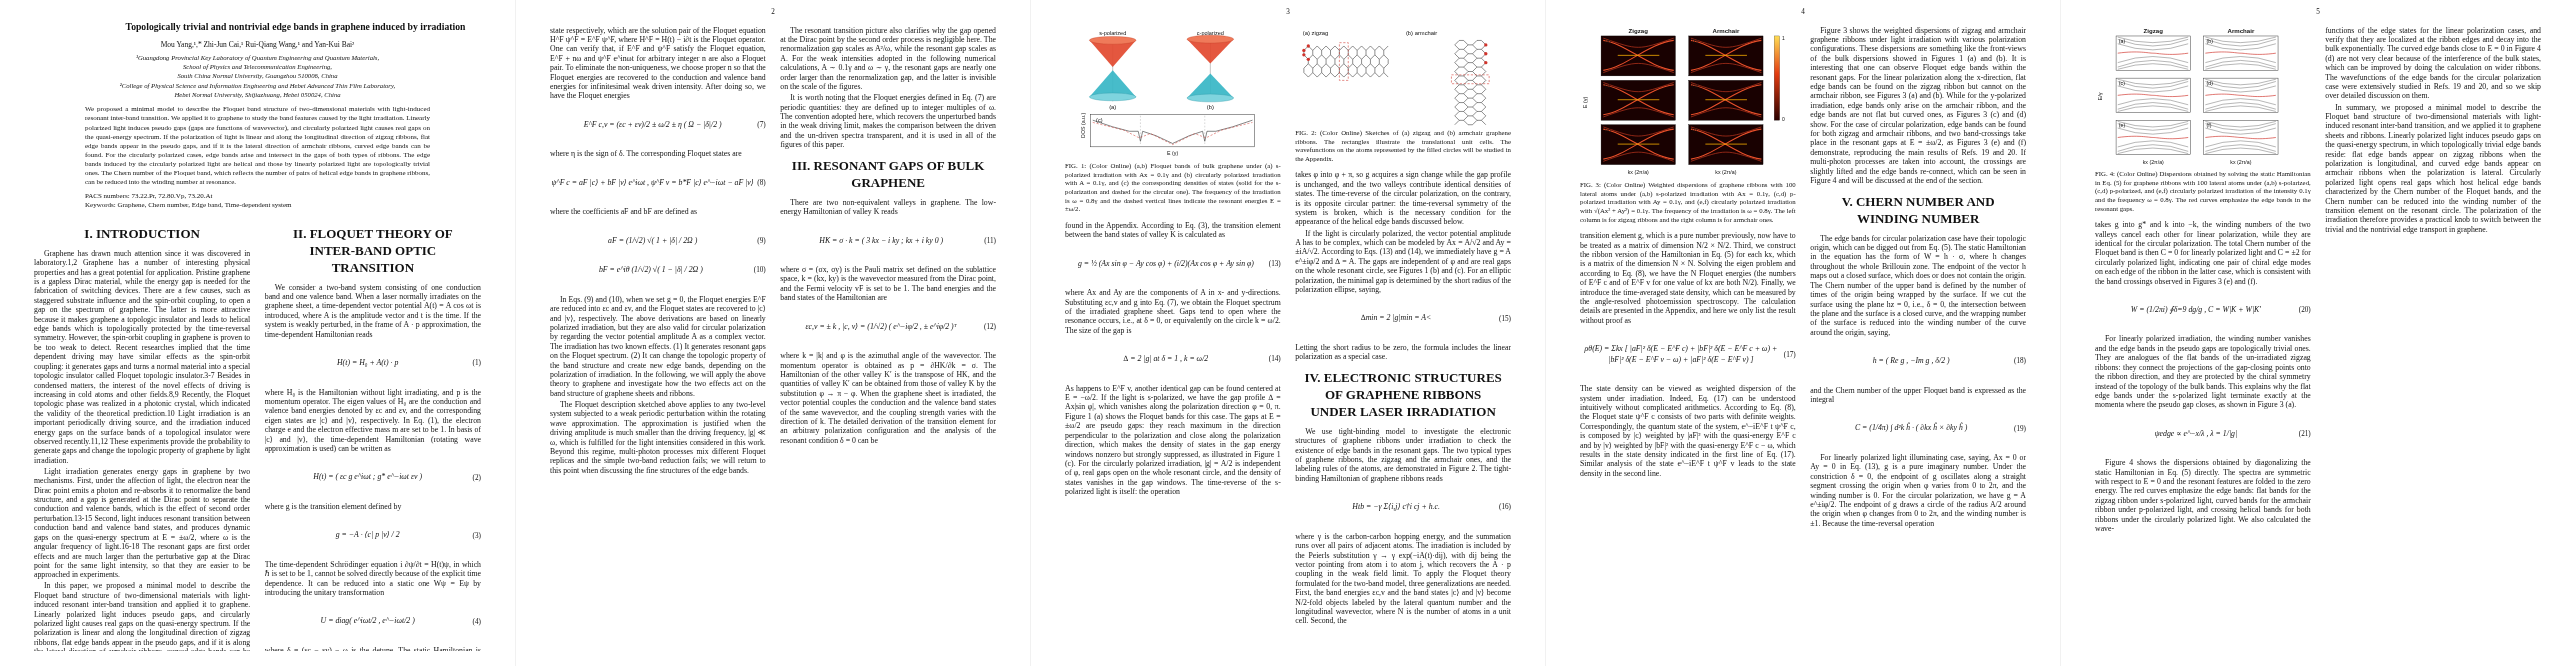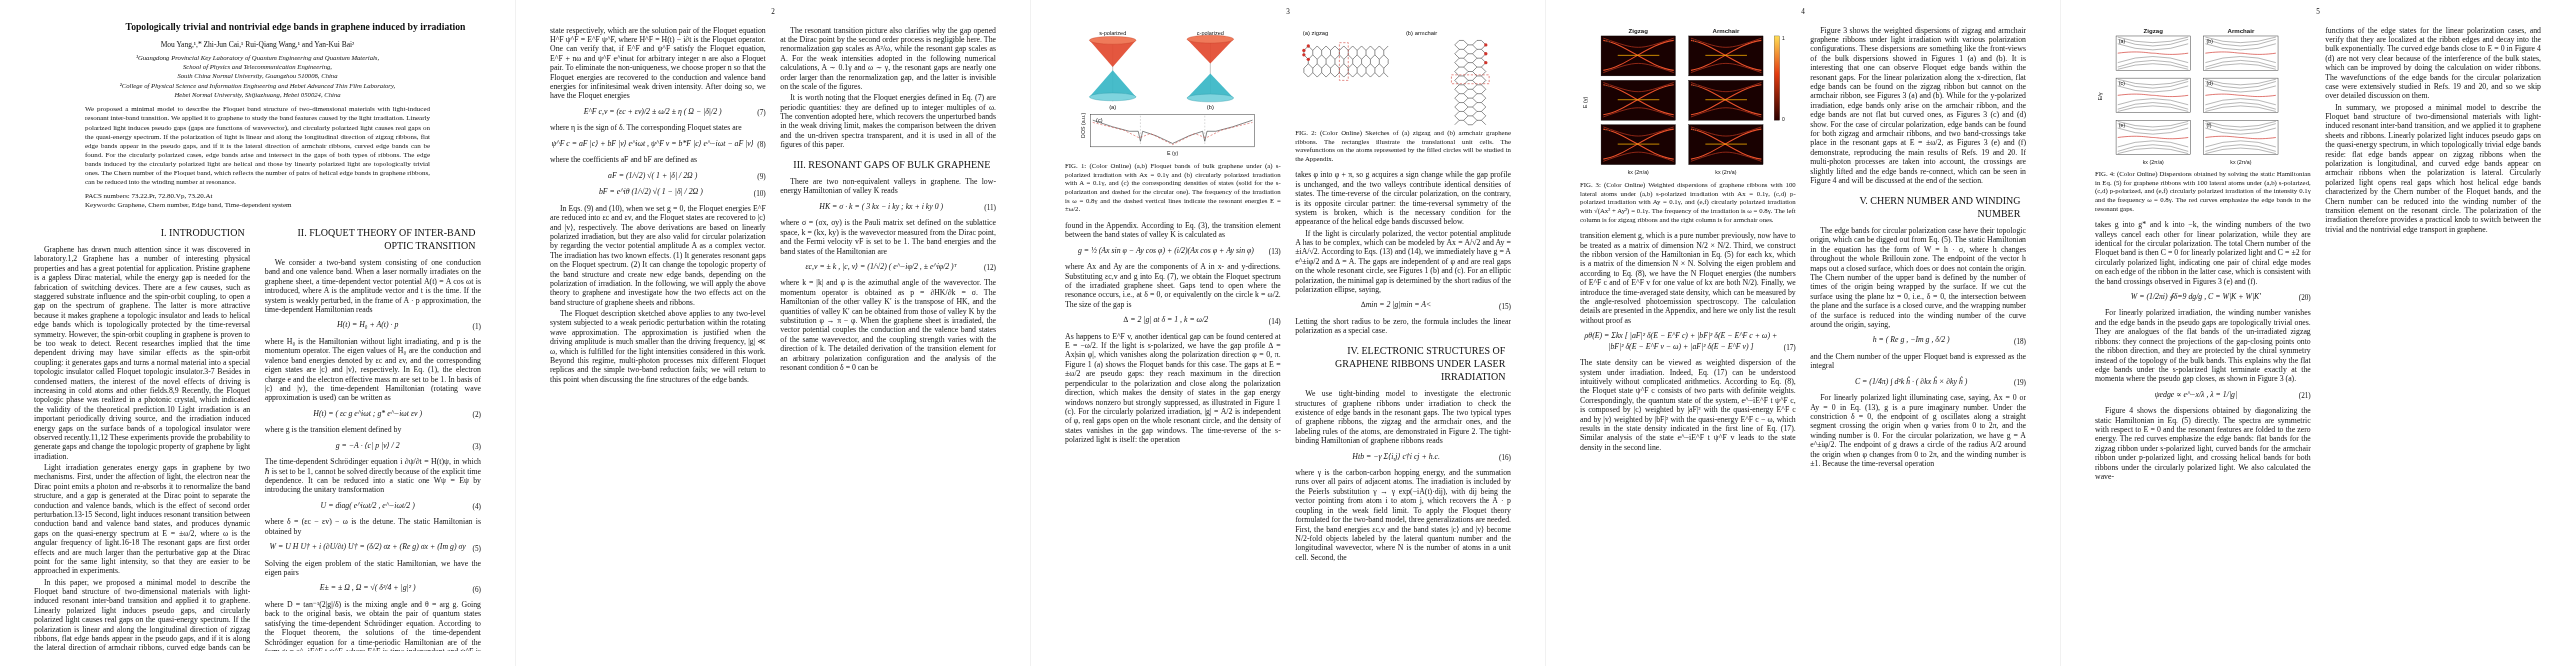--- a/index.html
+++ b/index.html
@@ -12,24 +12,24 @@
   .page-inner.has-num{top:25.6px}
   .pagenum{position:absolute;top:7.8px;left:0;right:0;text-align:center;font-size:7.2px;color:#111}
   .cols{display:flex;gap:14.5px;flex:1;min-height:0}
   .col{flex:1 1 0;min-width:0;overflow:hidden}
   .front{margin-bottom:7.8px}
   .title{font-size:9.7px;font-weight:bold;text-align:right;margin:2.2px 15.6px 6.7px;line-height:1.25}
   .authors{font-size:7.5px;text-align:center;margin-bottom:4.4px}
   .affil{font-size:6.7px;font-style:italic;text-align:center;line-height:1.35}
   .abstract{font-size:7px;text-align:justify;line-height:1.3;margin:6.7px 51px 4.4px}
   .meta-line{font-size:7px;margin:1.1px 51px}
-  .sec-heading{font-size:10px;font-weight:normal;text-align:right;margin:8.3px 5.6px 6.1px;line-height:1.3}
+  .sec-heading{font-size:13px;font-weight:bold;text-align:center;margin:8.3px 5.6px 6.1px;line-height:1.3}
   .para{font-size:7.8px;line-height:9.4px;text-align:justify;margin:0 0 1.7px;text-indent:10px}
   .para.noindent{text-indent:0}
-  .eq{display:flex;align-items:flex-end;gap:2px;margin:6px 0}
+  .eq{display:flex;align-items:center;gap:2px;margin:19px 0}
   .eq-body{flex:1;text-align:center;font-style:italic;font-size:7.8px;line-height:1.35}
   .eq-num{font-size:7.2px;font-style:normal}
   .figure{margin:1.1px 0 6.7px}
   .figcaption{font-size:6.8px;line-height:1.28;text-align:justify;margin-top:3.3px}
   .arxiv-stamp{position:absolute;left:7.8px;top:466px;transform:rotate(-90deg);transform-origin:0 0;
     font-family:"DejaVu Sans Mono",monospace;font-size:11px;letter-spacing:0.6px;
     color:var(--stamp-gray,#555);white-space:nowrap}
   svg{display:block}
   svg text{font-family:"Liberation Sans","DejaVu Sans",sans-serif;fill:#111}
 </style>

